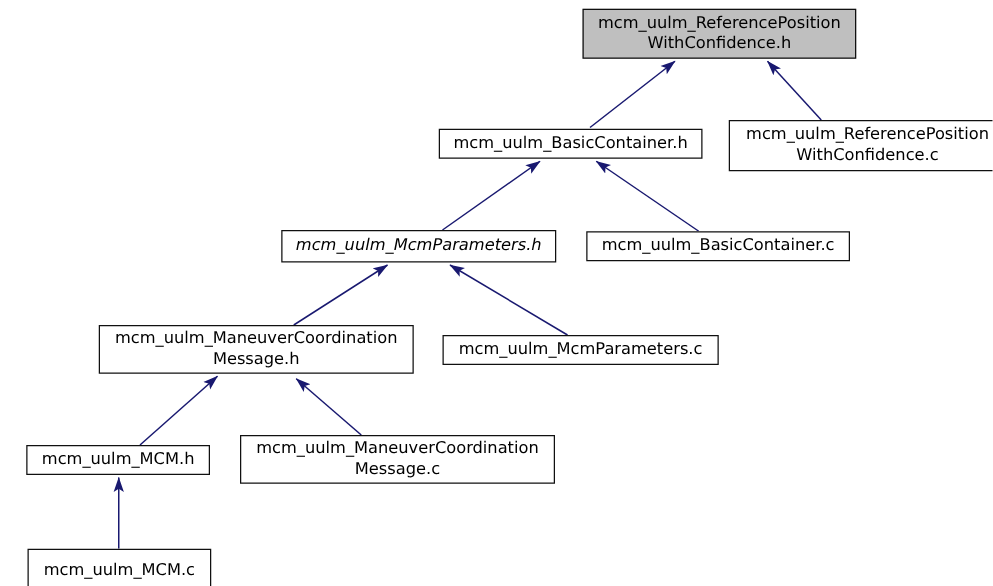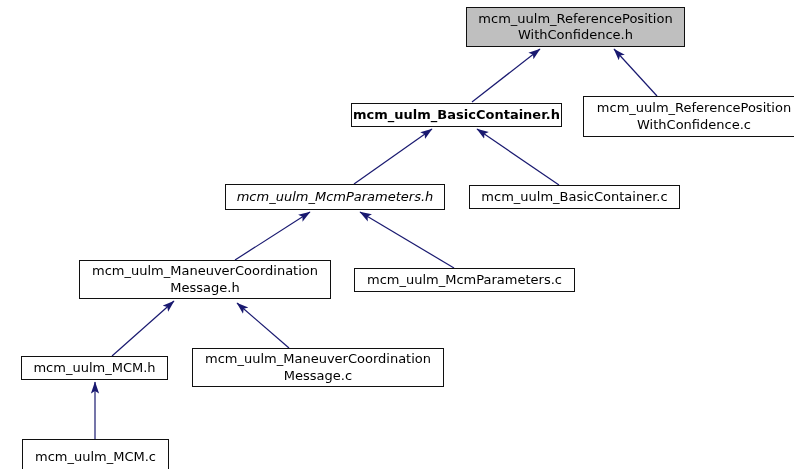--- a/index.html
+++ b/index.html
@@ -61,21 +61,21 @@
     <line x1="218" y1="260" x2="293" y2="212" stroke-width="1.2" marker-end="url(#arrow)" stroke="#191970"></line>
     <line x1="437" y1="268" x2="343" y2="212" stroke-width="1.2" marker-end="url(#arrow)" stroke="#191970"></line>
     <line x1="95" y1="356" x2="157" y2="301" stroke-width="1.2" marker-end="url(#arrow)" stroke="#191970"></line>
     <line x1="272" y1="348" x2="220" y2="303" stroke-width="1.2" marker-end="url(#arrow)" stroke="#191970"></line>
     <line x1="78" y1="439" x2="78" y2="382" stroke-width="1.2" marker-end="url(#arrow)" stroke="#191970"></line>
   </svg>
 
   <div class="node highlight" style="left:449px; top:7px; width:219px; height:40px;">mcm_uulm_ReferencePosition
 WithConfidence.h</div>
 
-  <div class="node" style="left:334px; top:103px; width:211px; height:24px;font-weight:bold;">mcm_uulm_BasicContainer.h</div>
+  <div class="node" style="left:334px; top:103px; width:211px; height:24px;">mcm_uulm_BasicContainer.h</div>
 
   <div class="node" style="left:566px; top:96px; width:222px; height:41px;">mcm_uulm_ReferencePosition
 WithConfidence.c</div>
 
   <div class="node" style="left:208px; top:184px; width:220px; height:26px;font-style:italic;">mcm_uulm_McmParameters.h</div>
 
   <div class="node" style="left:452px; top:185px; width:211px; height:24px;">mcm_uulm_BasicContainer.c</div>
 
   <div class="node" style="left:62px; top:260px; width:252px; height:39px;">mcm_uulm_ManeuverCoordination
 Message.h</div>

